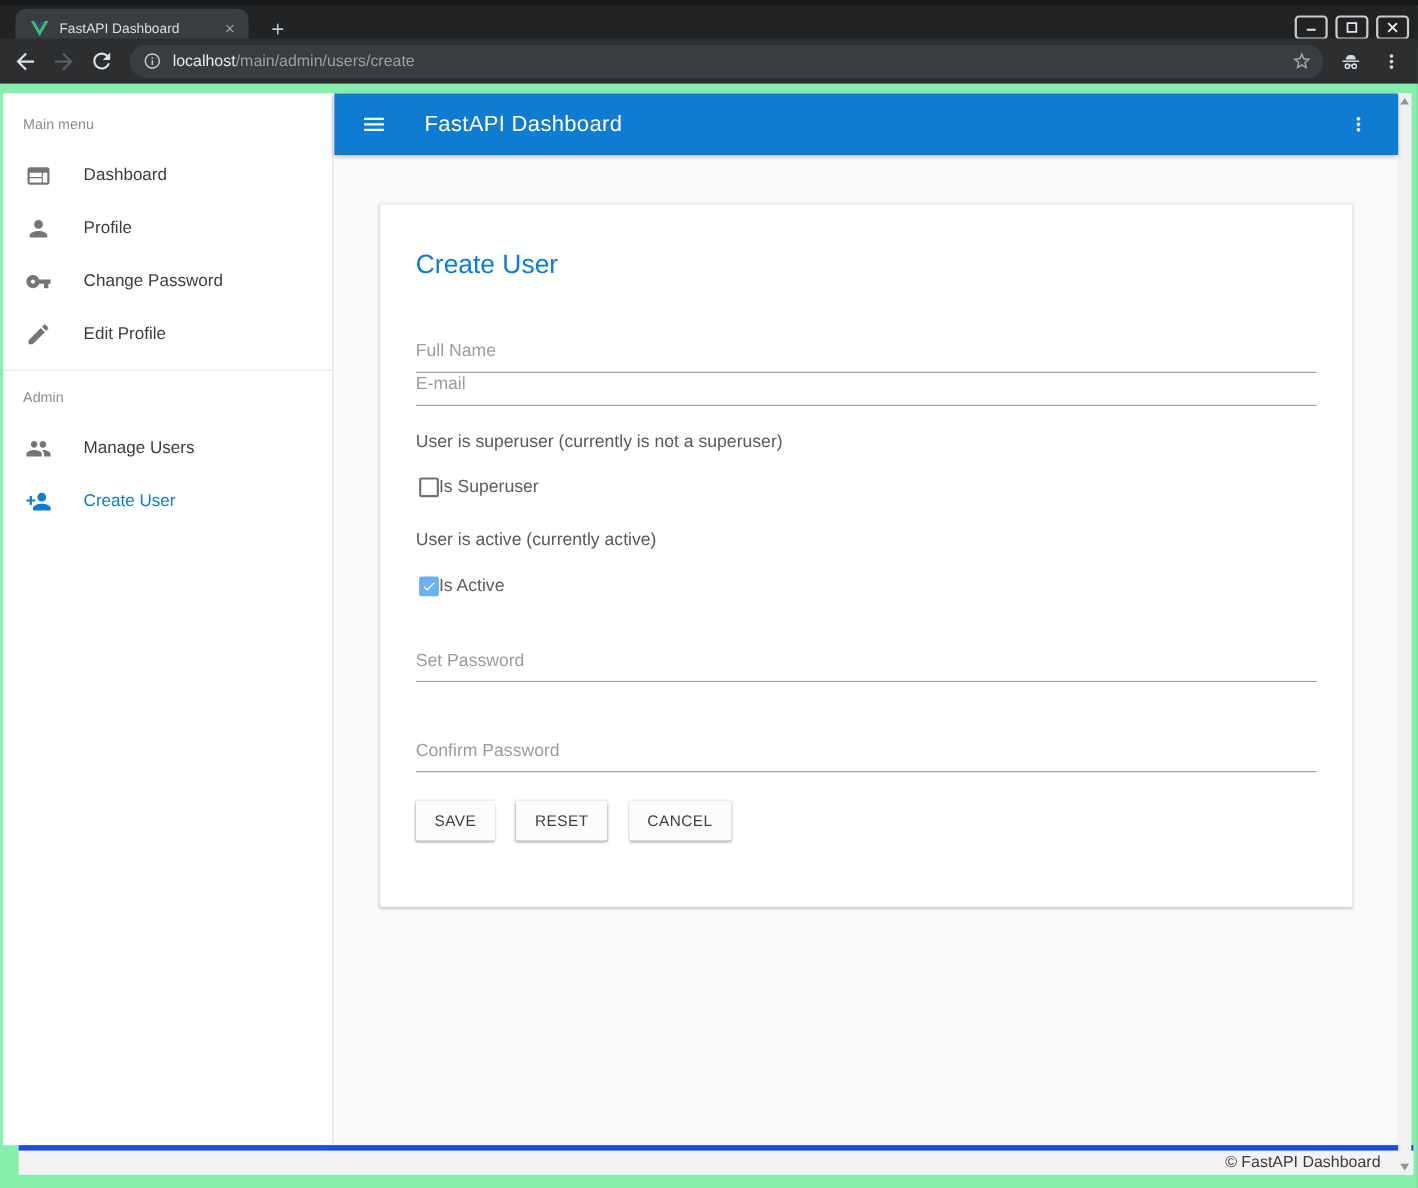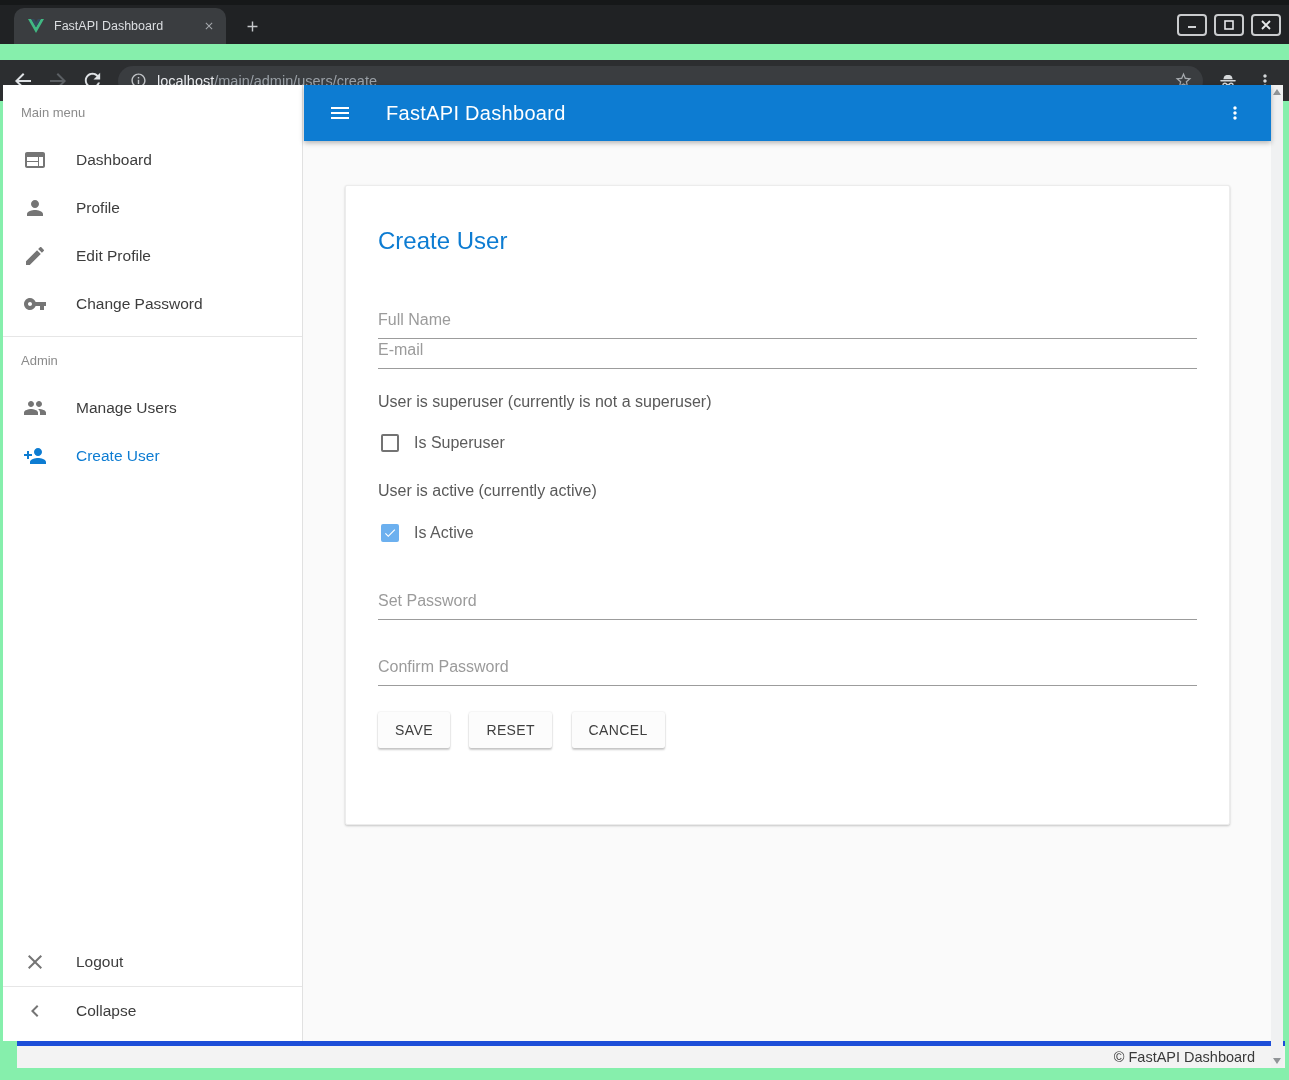--- a/index.html
+++ b/index.html
@@ -25,21 +25,21 @@
   }
   .tab-title { color:#dcdfe2; font-size:12.5px; margin-left:10px; flex:1; white-space:nowrap; overflow:hidden; }
   .tab-close { color:#a5a9ad; width:18px; height:18px; display:flex; align-items:center; justify-content:center; border-radius:50%; }
   .newtab { width:28px; height:28px; margin:0 0 4px 12px; color:#c6c9cc; display:flex; align-items:center; justify-content:center; }
   .wincontrols { position:absolute; right:8px; top:9px; display:flex; gap:7px; }
   .winbtn {
     width:30px; height:22px; border:2px solid #caccce; border-radius:4px;
     color:#e6e8ea; display:flex; align-items:center; justify-content:center;
   }
   .toolbar {
-    position:absolute; top:60px; left:0; width:100%; height:41px;
+    position:absolute; top:35px; left:0; width:100%; height:41px;
     background:#2c2e30; display:flex; align-items:center;justify-content:space-between;
   }
   .navbtn { margin-left:11px; width:24px; height:24px; }
   .navbtn.back, .navbtn.reload { color:#dfe2e5; }
   .navbtn.fwd { color:#5b5f63; }
   .urlbar {
     height:30px; flex:1; margin:0 14px 0 13px; background:#3a3d40;
     border-radius:15px; display:flex; align-items:center; padding:0 10px 0 12px;
   }
   .url-info { color:#c2c5c8; }
@@ -96,23 +96,23 @@
   .h2m { margin-top:30px; }
   .cbrow { display:flex; align-items:center; padding-left:3px; }
   .cb1m { margin-top:23px; }
   .cb2m { margin-top:24px; }
   .cbbox {
     width:18px; height:18px; border:2px solid #737373; border-radius:2px;
     display:flex; align-items:center; justify-content:center; cursor:pointer; flex:none;
   }
   .cbbox.checked { border-color:var(--checkbox-checked); background:var(--checkbox-checked); }
   .cbbox .check { color:#fff; }
-  .cblabel { margin-left:15px; font-size:16px; color:#5c5c5c; }
+  .cblabel { font-size:16px; color:#5c5c5c; }
   .f3 { margin-top:48px; }
-  .f4 { margin-top:36px; }
+  .f4 { margin-top:52px; }
   .btnrow { margin-top:26px; }
   .btn {
     display:inline-block; margin-right:15px; padding:0 17px; height:36px; line-height:36px;
     background:#fcfcfc; border:none; border-radius:2px; cursor:pointer;
     box-shadow:0 2px 2px rgba(0,0,0,.20), 0 0 2px rgba(0,0,0,.14);
     font-size:14px; font-weight:400; letter-spacing:.4px; color:#3f3f3f; font-family:inherit;
   }
 
   
   .page-footer {
@@ -234,33 +234,33 @@
           <svg viewBox="0 0 24 24" fill="currentColor" width="24" height="24">
               <path d="M12 12c2.21 0 4-1.79 4-4s-1.79-4-4-4-4 1.79-4 4 1.79 4 4 4zm0 2c-2.67 0-8 1.34-8 4v2h16v-2c0-2.66-5.33-4-8-4z"></path>
             </svg>
         </span>
         <span class="side-label">Profile</span>
       </div>
 
       <div class="side-item">
         <span class="mi">
           <svg viewBox="0 0 24 24" fill="currentColor" width="24" height="24">
+              <path d="M12.65 10C11.83 7.67 9.61 6 7 6c-3.31 0-6 2.69-6 6s2.69 6 6 6c2.61 0 4.83-1.67 5.65-4H17v4h4v-4h2v-4H12.65zM7 14c-1.1 0-2-.9-2-2s.9-2 2-2 2 .9 2 2-.9 2-2 2z"></path>
+            </svg>
+        </span>
+        <span class="side-label">Change Password</span>
+      </div>
+
+      <div class="side-item">
+        <span class="mi">
+          <svg viewBox="0 0 24 24" fill="currentColor" width="24" height="24">
               <path d="M3 17.25V21h3.75L17.81 9.94l-3.75-3.75L3 17.25zM20.71 7.04c.39-.39.39-1.02 0-1.41l-2.34-2.34c-.39-.39-1.02-.39-1.41 0l-1.83 1.83 3.75 3.75 1.83-1.83z"></path>
             </svg>
         </span>
         <span class="side-label">Edit Profile</span>
-      </div>
-
-      <div class="side-item">
-        <span class="mi">
-          <svg viewBox="0 0 24 24" fill="currentColor" width="24" height="24">
-              <path d="M12.65 10C11.83 7.67 9.61 6 7 6c-3.31 0-6 2.69-6 6s2.69 6 6 6c2.61 0 4.83-1.67 5.65-4H17v4h4v-4h2v-4H12.65zM7 14c-1.1 0-2-.9-2-2s.9-2 2-2 2 .9 2 2-.9 2-2 2z"></path>
-            </svg>
-        </span>
-        <span class="side-label">Change Password</span>
       </div>
 
       <div class="side-divider"></div>
       <div class="side-caption" style="margin-top:17px;">Admin</div>
 
       <div class="side-item">
         <span class="mi">
           <svg viewBox="0 0 24 24" fill="currentColor" width="24" height="24">
               <path d="M16 11c1.66 0 2.99-1.34 2.99-3S17.66 5 16 5c-1.66 0-3 1.34-3 3s1.34 3 3 3zm-8 0c1.66 0 2.99-1.34 2.99-3S9.66 5 8 5C6.34 5 5 6.34 5 8s1.34 3 3 3zm0 2c-2.33 0-7 1.17-7 3.5V19h14v-2.5c0-2.33-4.67-3.5-7-3.5zm8 0c-.29 0-.62.02-.97.05 1.16.84 1.97 1.97 1.97 3.45V19h6v-2.5c0-2.33-4.67-3.5-7-3.5z"></path>
             </svg>
@@ -270,39 +270,20 @@
 
       <div class="side-item active">
         <span class="mi">
           <svg viewBox="0 0 24 24" fill="currentColor" width="24" height="24">
               <path d="M15 12c2.21 0 4-1.79 4-4s-1.79-4-4-4-4 1.79-4 4 1.79 4 4 4zm-9-2V7H4v3H1v2h3v3h2v-3h3v-2H6zm9 4c-2.67 0-8 1.34-8 4v2h16v-2c0-2.66-5.33-4-8-4z"></path>
             </svg>
         </span>
         <span class="side-label">Create User</span>
       </div>
 
-      <div class="side-bottom">
-        <div class="side-item">
-          <span class="mi">
-            <svg viewBox="0 0 24 24" fill="currentColor" width="24" height="24">
-                <path d="M19 6.41L17.59 5 12 10.59 6.41 5 5 6.41 10.59 12 5 17.59 6.41 19 12 13.41 17.59 19 19 17.59 13.41 12z"></path>
-              </svg>
-          </span>
-          <span class="side-label">Logout</span>
-        </div>
-        <div class="side-divider" style="margin:0;"></div>
-        <div class="side-item">
-          <span class="mi">
-            <svg viewBox="0 0 24 24" fill="currentColor" width="24" height="24">
-                <path d="M15.41 7.41L14 6l-6 6 6 6 1.41-1.41L10.83 12z"></path>
-              </svg>
-          </span>
-          <span class="side-label">Collapse</span>
-        </div>
-      </div>
     </aside>
 
     <div class="content">
       <header class="appbar">
         <span class="hamburger">
           <svg width="24" height="24" viewBox="0 0 24 24" fill="currentColor">
               <path d="M3 18h18v-2H3v2zm0-5h18v-2H3v2zm0-7v2h18V6H3z"></path>
             </svg>
         </span>
         <span class="appbar-title">FastAPI Dashboard</span>

